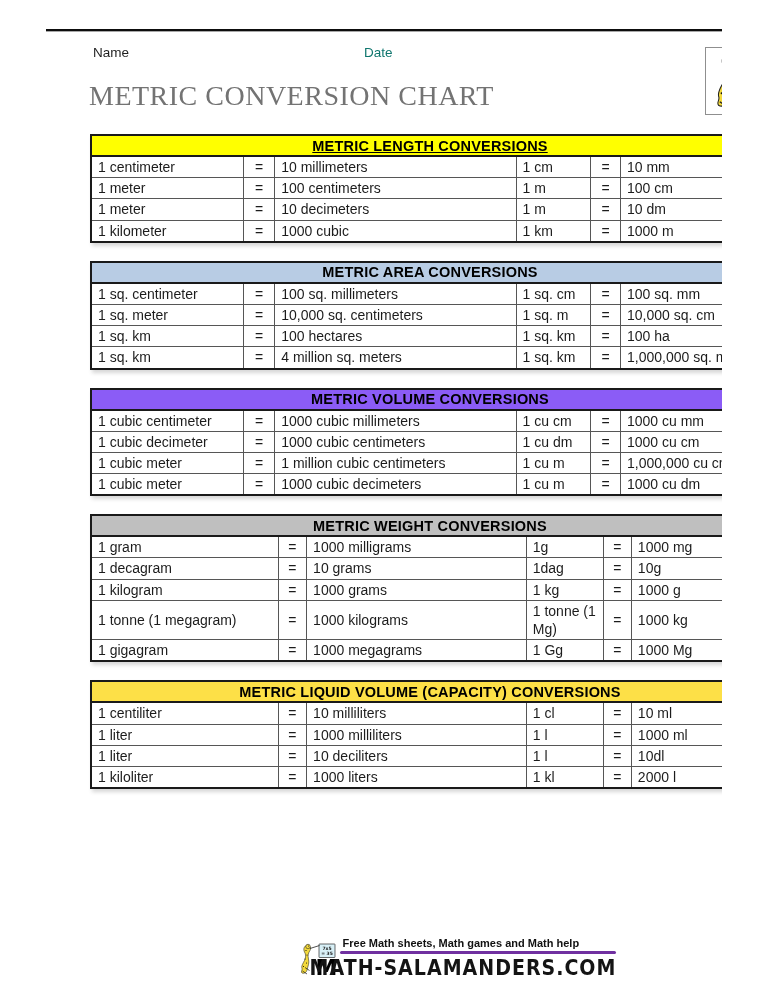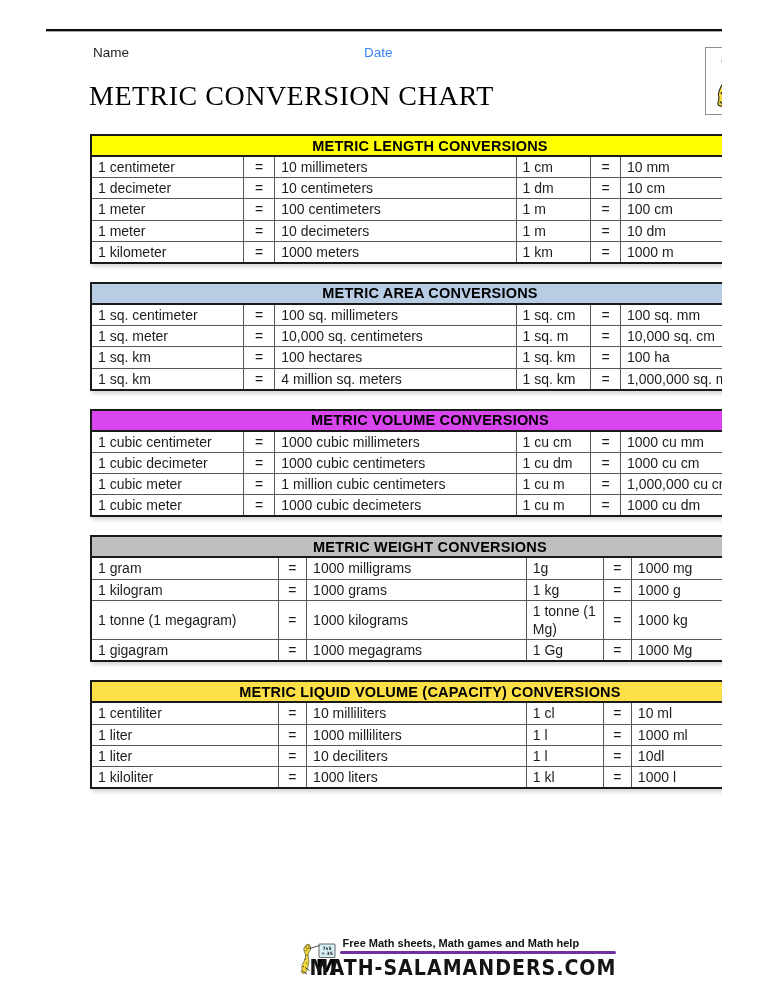--- a/index.html
+++ b/index.html
@@ -3,21 +3,21 @@
 <meta charset="utf-8">
 <style>
   * { box-sizing: border-box; }
   body { margin:0; background:#ffffff; font-family:"Liberation Sans",sans-serif; }
   .page { position:relative; width:676px; height:994px; background:#fff; overflow:hidden; margin:0 auto; }
 
   .top-rule { position:absolute; top:29px; left:0; width:768px; height:3px;
               background:#0d0d0d; border-bottom:1px solid #a8a8a8; }
 
   .name-label { position:absolute; left:47px;  top:45px; font-size:13.5px; color:#1f1f1f; }
-  .date-label { position:absolute; left:318px; top:45px; font-size:13.5px; color:#3b82f6; }
+  .date-label { position:absolute; left:318px; top:45px; font-size:13.5px; color:#0f766e; }
 
   .page-title { position:absolute; left:43px; top:80px;
                 font-family:"Liberation Serif",serif; font-size:28px;
                 letter-spacing:0.5px; color:#2e5d9c; white-space:nowrap; }
 
   .logo-box { position:absolute; left:659px; top:47px; width:87px; height:68px;
               border:1px solid #8f8f8f; background:#fff;
               display:flex; align-items:center; justify-content:center; }
 
   .tables { position:absolute; left:44px; top:134px; width:680px; }
@@ -70,80 +70,72 @@
   </symbol>
 </svg>
 
 <div class="page">
 
   <div class="top-rule"></div>
 
   <div class="name-label">Name</div>
   <div class="date-label">Date</div>
 
-  <div class="page-title" style="color: #000000; text-align: center;">METRIC CONVERSION CHART</div>
+  <div class="page-title" style="color: #737373; text-align: center;">METRIC CONVERSION CHART</div>
 
   <div class="logo-box">
     <svg width="84" height="66">
       <use href="#sala-logo"></use>
     </svg>
   </div>
 
   <div class="tables" id="tables">
       <table class="conv-table">
         <colgroup>
           <col style="width: 22.5%;">
           <col style="width: 4.6%;">
           <col style="width: 35.6%;">
           <col style="width: 11%;">
           <col style="width: 4.4%;">
           <col style="width: 21.9%;">
         </colgroup>
         <thead>
           <tr>
-            <th colspan="6" style="background: rgb(255, 255, 0);">METRIC LENGTH CONVERSIONS</th>
+            <th colspan="6" style="background: rgb(255, 255, 0); text-decoration: underline;">METRIC LENGTH CONVERSIONS</th>
           </tr>
         </thead>
         <tbody>
           <tr>
             <td>1 centimeter</td>
             <td class="eq">=</td>
             <td>10 millimeters</td>
             <td>1 cm</td>
             <td class="eq">=</td>
             <td>10 mm</td>
           </tr>
           <tr>
-            <td>1 decimeter</td>
-            <td class="eq">=</td>
-            <td>10 centimeters</td>
-            <td>1 dm</td>
-            <td class="eq">=</td>
-            <td>10 cm</td>
-          </tr>
-          <tr>
             <td>1 meter</td>
             <td class="eq">=</td>
             <td>100 centimeters</td>
             <td>1 m</td>
             <td class="eq">=</td>
             <td>100 cm</td>
           </tr>
           <tr>
             <td>1 meter</td>
             <td class="eq">=</td>
             <td>10 decimeters</td>
             <td>1 m</td>
             <td class="eq">=</td>
             <td>10 dm</td>
           </tr>
           <tr>
             <td>1 kilometer</td>
             <td class="eq">=</td>
-            <td>1000 meters</td>
+            <td>1000 cubic</td>
             <td>1 km</td>
             <td class="eq">=</td>
             <td>1000 m</td>
           </tr>
         </tbody>
       </table>
       <table class="conv-table">
         <colgroup>
           <col style="width: 22.5%;">
           <col style="width: 4.6%;">
@@ -196,21 +188,21 @@
         <colgroup>
           <col style="width: 22.5%;">
           <col style="width: 4.6%;">
           <col style="width: 35.6%;">
           <col style="width: 11%;">
           <col style="width: 4.4%;">
           <col style="width: 21.9%;">
         </colgroup>
         <thead>
           <tr>
-            <th colspan="6" style="background: #d946ef;">METRIC VOLUME CONVERSIONS</th>
+            <th colspan="6" style="background: #8b5cf6;">METRIC VOLUME CONVERSIONS</th>
           </tr>
         </thead>
         <tbody>
           <tr>
             <td>1 cubic centimeter</td>
             <td class="eq">=</td>
             <td>1000 cubic millimeters</td>
             <td>1 cu cm</td>
             <td class="eq">=</td>
             <td>1000 cu mm</td>
@@ -258,20 +250,28 @@
         <tbody>
           <tr>
             <td>1 gram</td>
             <td class="eq">=</td>
             <td>1000 milligrams</td>
             <td>1g</td>
             <td class="eq">=</td>
             <td>1000 mg</td>
           </tr>
           <tr>
+            <td>1 decagram</td>
+            <td class="eq">=</td>
+            <td>10 grams</td>
+            <td>1dag</td>
+            <td class="eq">=</td>
+            <td>10g</td>
+          </tr>
+          <tr>
             <td>1 kilogram</td>
             <td class="eq">=</td>
             <td>1000 grams</td>
             <td>1 kg</td>
             <td class="eq">=</td>
             <td>1000 g</td>
           </tr>
           <tr>
             <td>1 tonne (1 megagram)</td>
             <td class="eq">=</td>
@@ -328,21 +328,21 @@
             <td>1 l</td>
             <td class="eq">=</td>
             <td>10dl</td>
           </tr>
           <tr>
             <td>1 kiloliter</td>
             <td class="eq">=</td>
             <td>1000 liters</td>
             <td>1 kl</td>
             <td class="eq">=</td>
-            <td>1000 l</td>
+            <td>2000 l</td>
           </tr>
         </tbody>
       </table>
     </div>
 
   <div class="footer">
     <div class="footer-inner">
       <svg class="footer-logo" viewBox="0 0 88 70">
         <use href="#sala-logo"></use>
       </svg>

